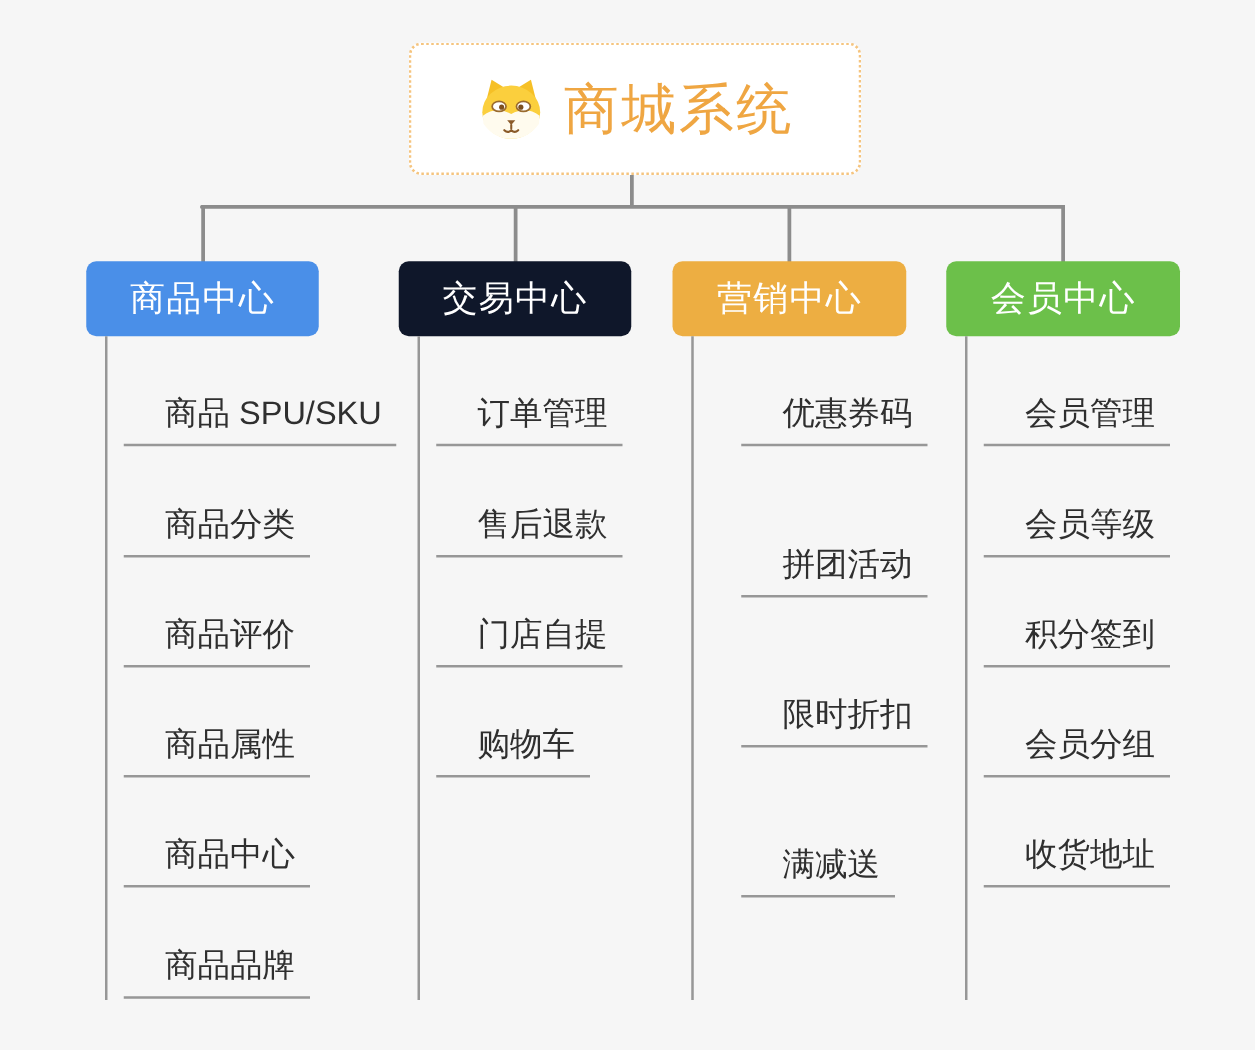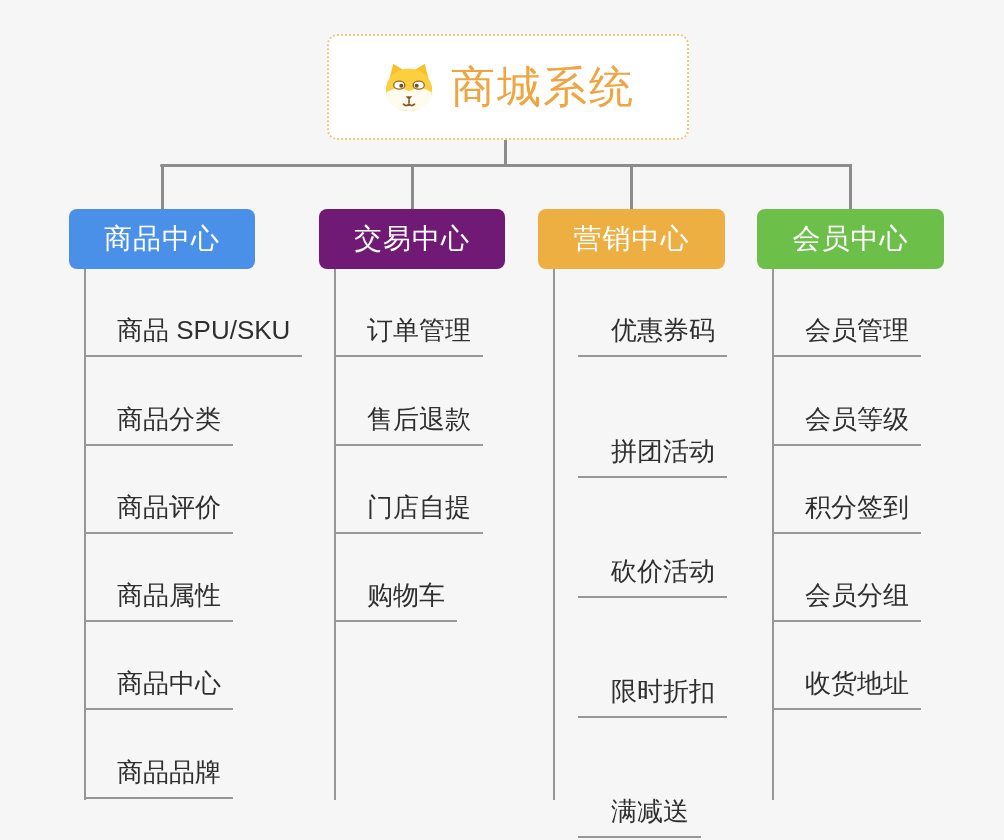--- a/index.html
+++ b/index.html
@@ -52,20 +52,21 @@
     font-size:28px;
     letter-spacing:1px;
     white-space:nowrap;
   }
   
   .leaves{
     position:absolute;
     top:269px;
     display:flex;
     flex-direction:column;
+    padding-left:15px;
   }
   .leaf-item{
     box-sizing:border-box;
     height:88.3px;
     width:max-content;
     display:flex;
     align-items:flex-end;
     border-bottom:2px solid #979797;
     padding:0 12px 7px 33px;
   }
@@ -122,21 +123,21 @@
           <div class="leaf-item">
             <span class="leaf-label">商品中心</span>
           </div>
           <div class="leaf-item">
             <span class="leaf-label">商品品牌</span>
           </div>
         </div>
   </div>
       <div class="branch">
     <div class="line branch-drop" style="left: 398.5px;"></div>
-    <div class="branch-box" style="left: 307px; width: 186px; background: #701a75;">
+    <div class="branch-box" style="left: 307px; width: 186px; background: #0f172a;">
       <span class="branch-label">交易中心</span>
     </div>
     <div class="trunk line" style="left: 322px;"></div>
     <div class="leaves" style="left: 322px;">
           <div class="leaf-item">
             <span class="leaf-label">订单管理</span>
           </div>
           <div class="leaf-item">
             <span class="leaf-label">售后退款</span>
           </div>
@@ -155,23 +156,20 @@
     </div>
     <div class="trunk line" style="left: 541px;"></div>
     <div class="leaves" style="left: 566px; gap: 32px;">
           <div class="leaf-item">
             <span class="leaf-label">优惠券码</span>
           </div>
           <div class="leaf-item">
             <span class="leaf-label">拼团活动</span>
           </div>
           <div class="leaf-item">
-            <span class="leaf-label">砍价活动</span>
-          </div>
-          <div class="leaf-item">
             <span class="leaf-label">限时折扣</span>
           </div>
           <div class="leaf-item">
             <span class="leaf-label">满减送</span>
           </div>
         </div>
   </div>
       <div class="branch">
     <div class="line branch-drop" style="left: 837px;"></div>
     <div class="branch-box" style="left: 745px; width: 187px; background: rgb(108, 192, 74);">

